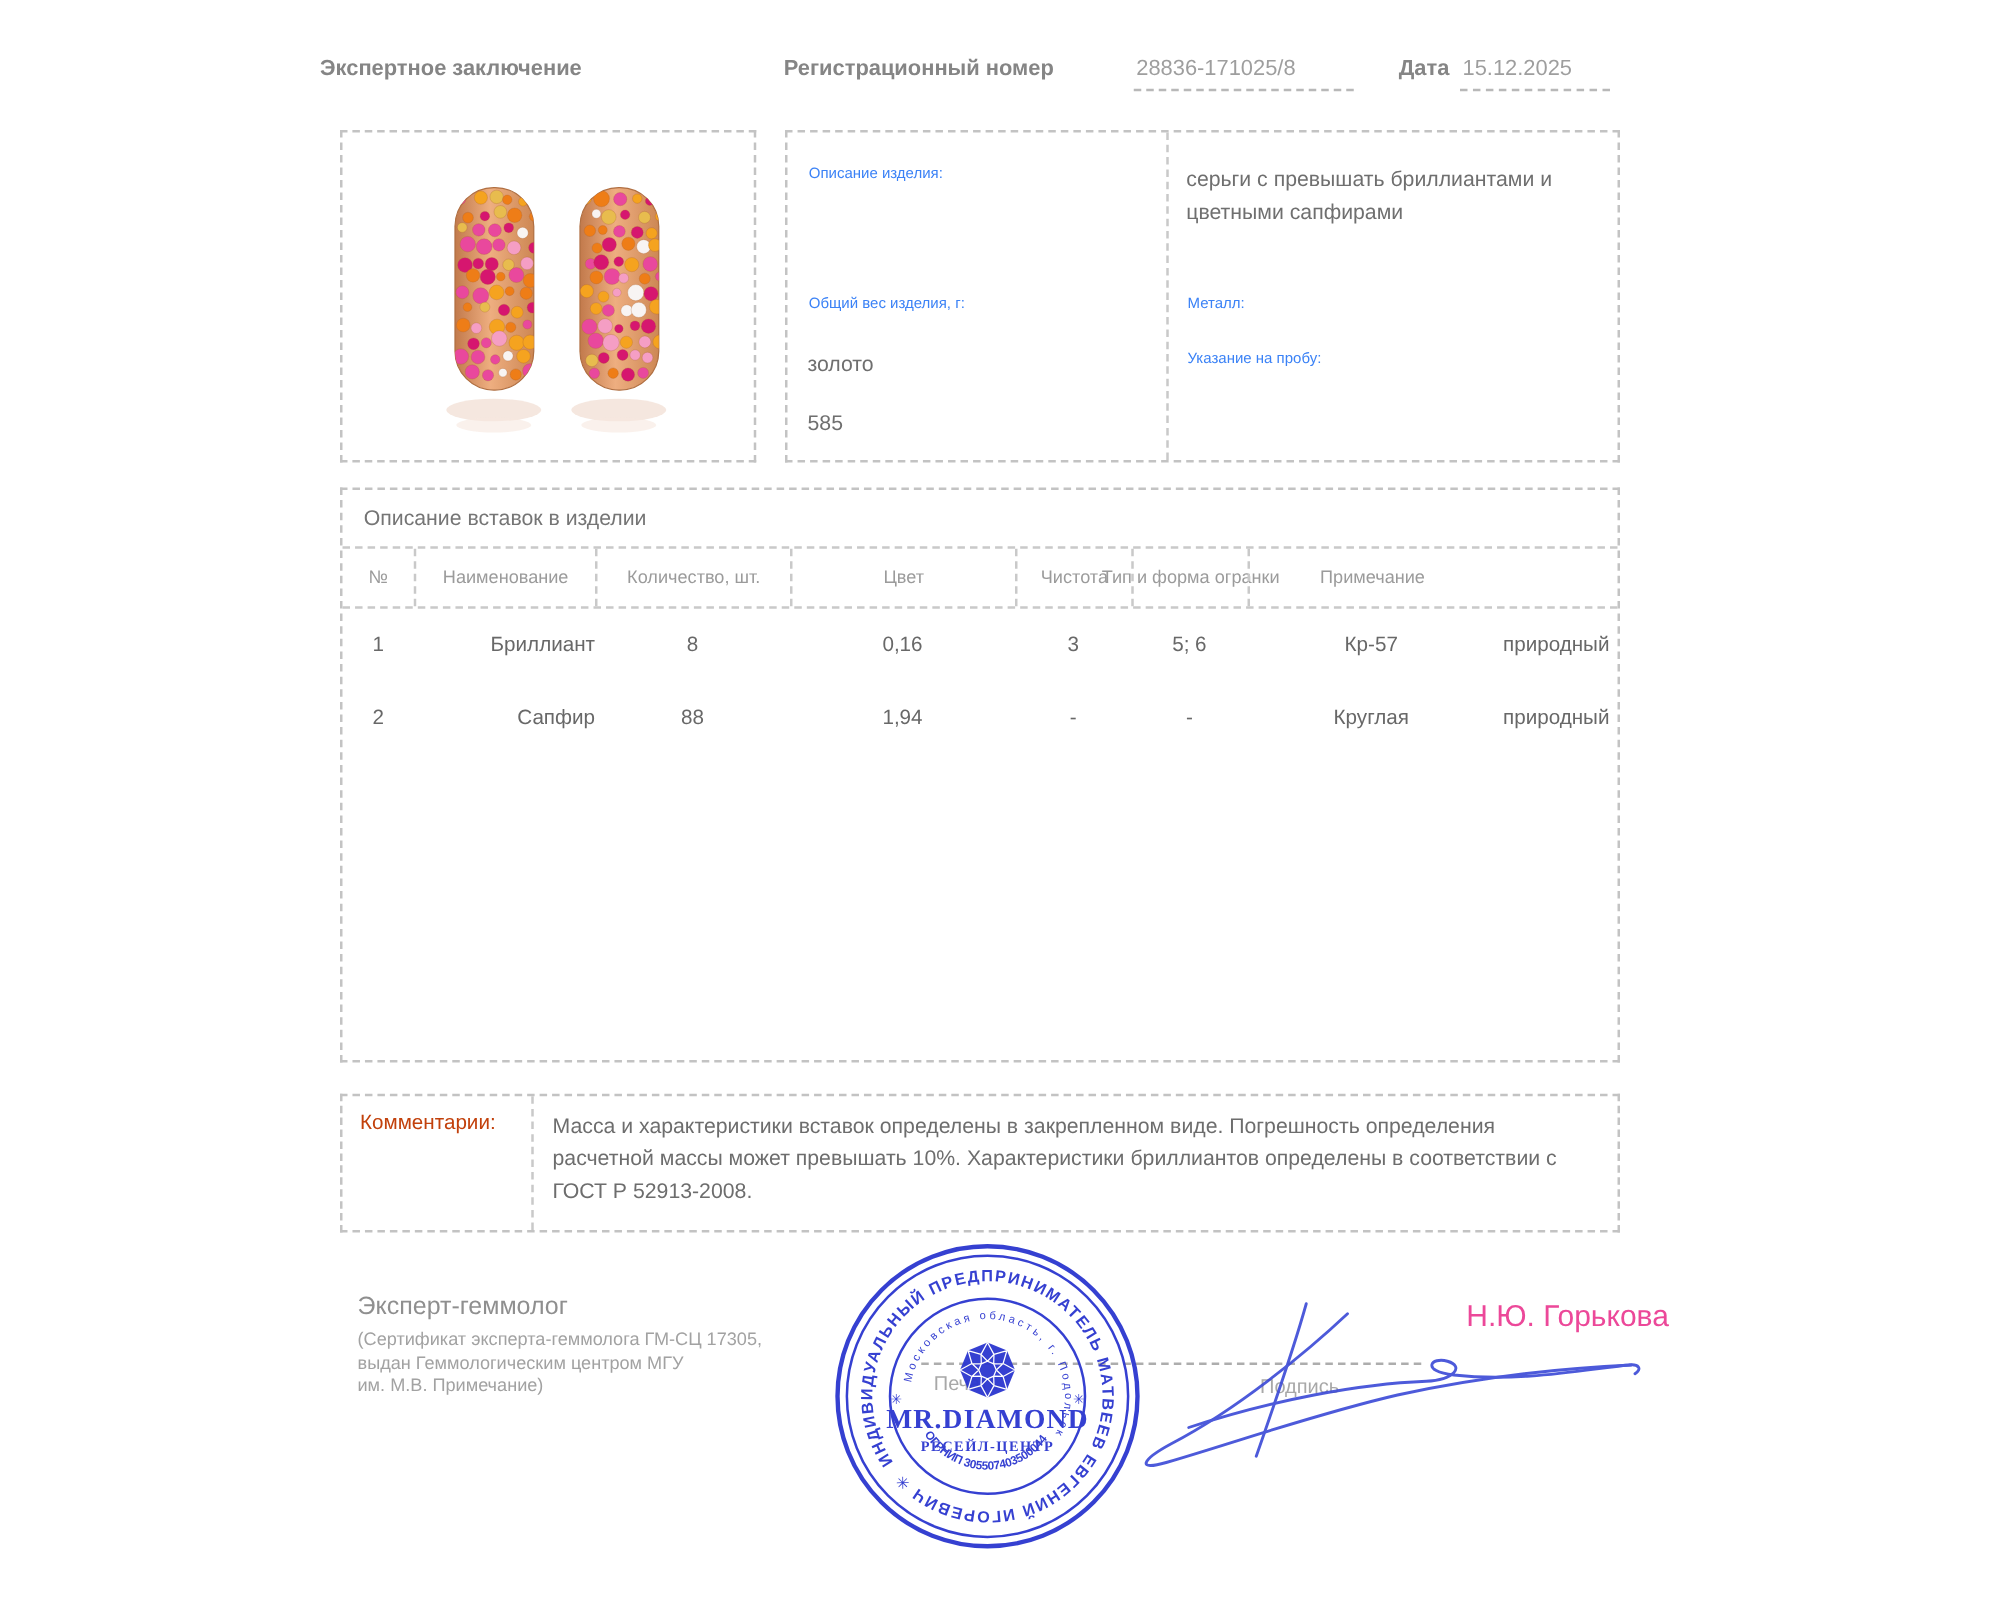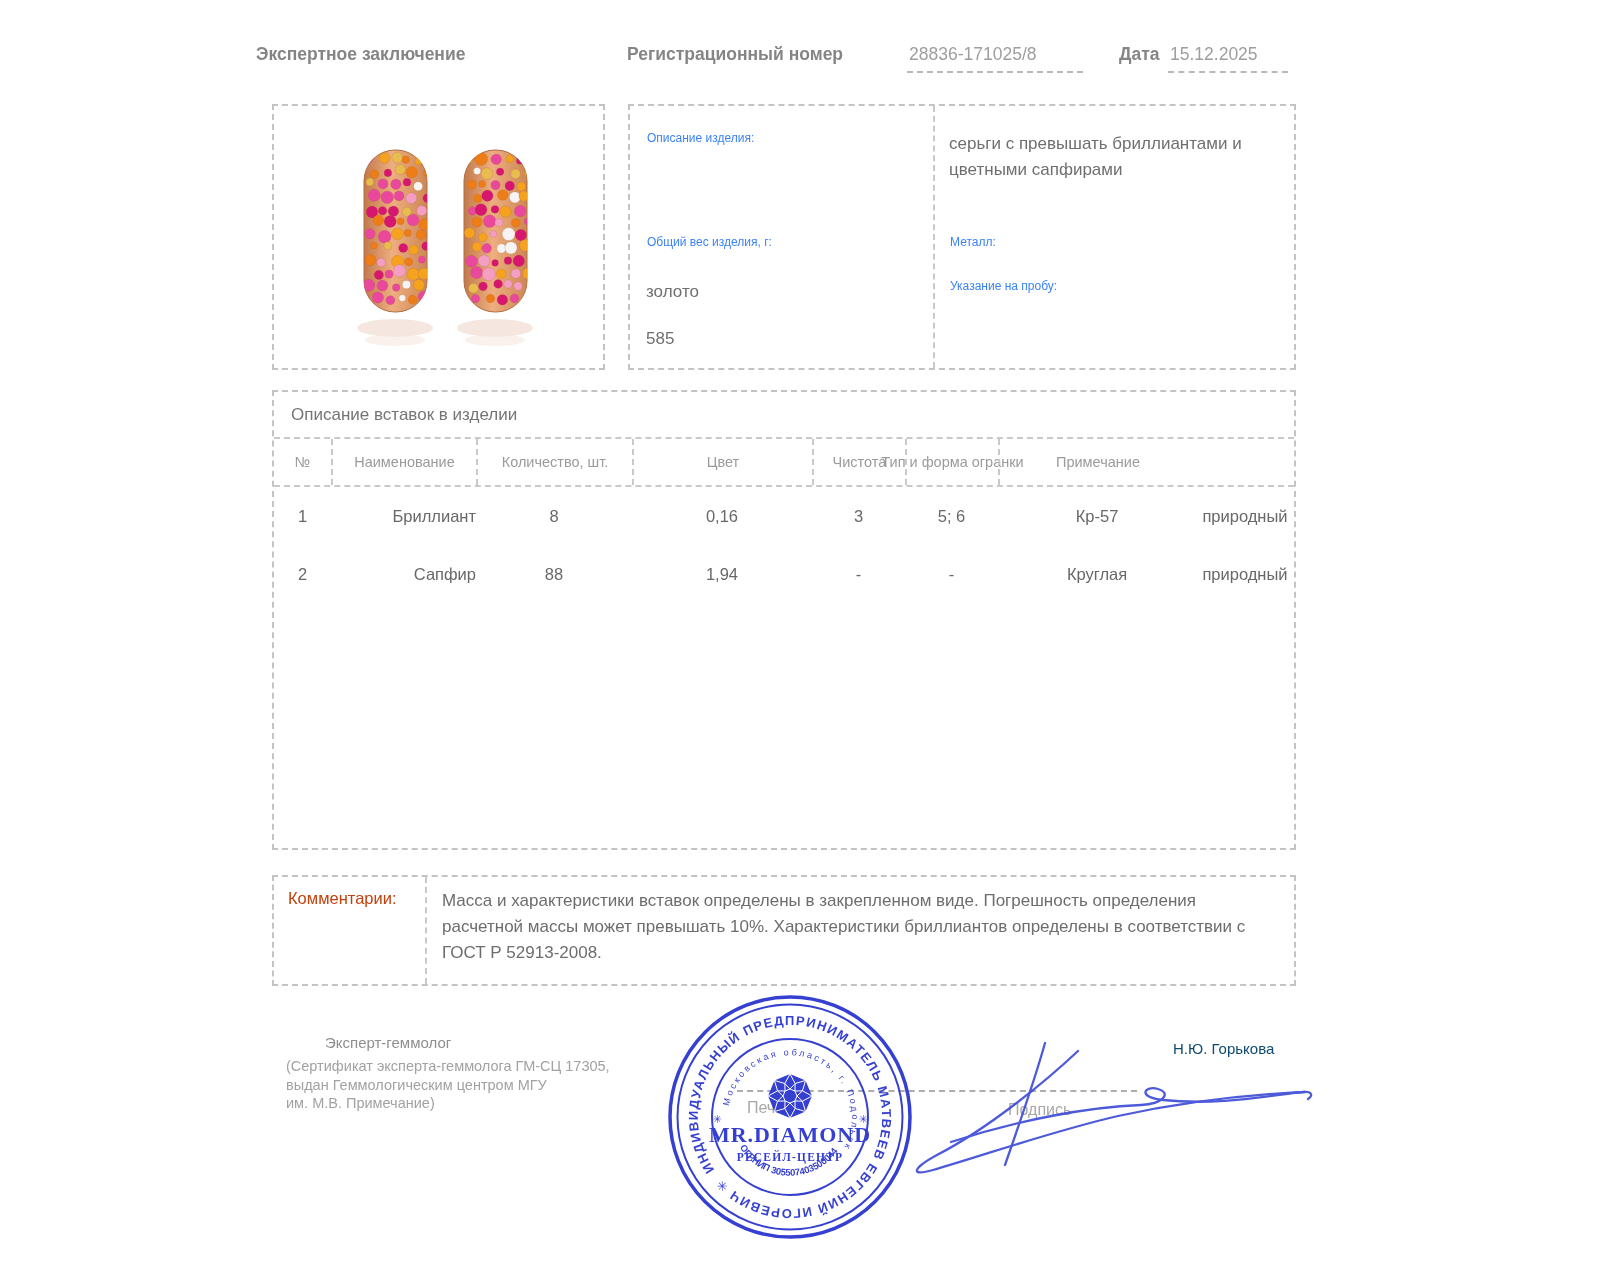--- a/index.html
+++ b/index.html
@@ -46,29 +46,29 @@
   .trow div { text-align:center; }
   .trow .cname { text-align:right; padding-left:11px; }
 
   
   .comments-label { position:absolute; left:14px; top:12px; font-size:16.5px; color:#c2410c; }
   .comments-text { position:absolute; left:168px; top:11px; width:830px;
                    font-size:17px; line-height:26px; color:#6d6d6d; }
 
   
   .expert { position:absolute; left:286px; top:1034px; }
-  .expert-role { font-size:15px; color:#8f8f8f;margin-left:39px; }
+  .expert-role { font-size:20px; color:#8f8f8f; }
   .expert-cert { margin-top:6px; font-size:14.5px; line-height:18.5px; color:#a2a2a2; }
 
   
   .sign-line { position:absolute; left:737px; top:1090px; width:400px; height:0;
                border-top:2px dashed #adadad; z-index:0; }
   .ph-stamp { position:absolute; left:747px; top:1099px; font-size:16px; color:#a8a8a8; z-index:1; }
   .ph-sign  { position:absolute; left:1008px; top:1101px; font-size:16px; color:#a8a8a8; z-index:1; }
-  .expert-name { position:absolute; left:1173px; top:1040px; font-size:15px; color:#0c4a6e; z-index:1; }
+  .expert-name { position:absolute; left:1173px; top:1040px; font-size:24px; color:#ec4899; z-index:1; }
   .stamp-svg { position:absolute; left:665px; top:992px; width:250px; height:250px; z-index:2; opacity:.95; }
   .sig-svg { position:absolute; left:893px; top:1035px; width:432px; height:140px; z-index:3; }
   .stamp-serif { font-family:"Liberation Serif","DejaVu Serif",serif; }
 </style>
 </head>
 <body>
 
 <div class="page">
 
   <div class="hdr">

